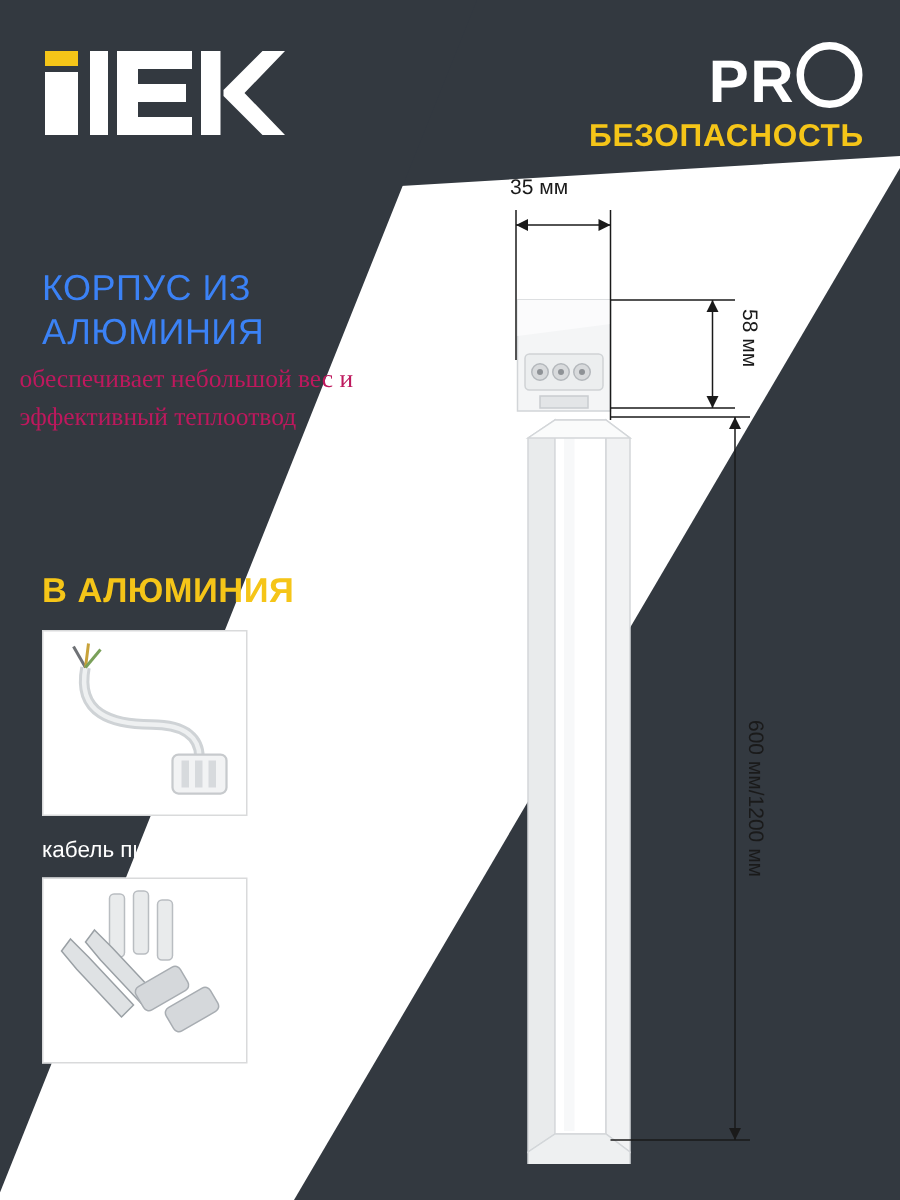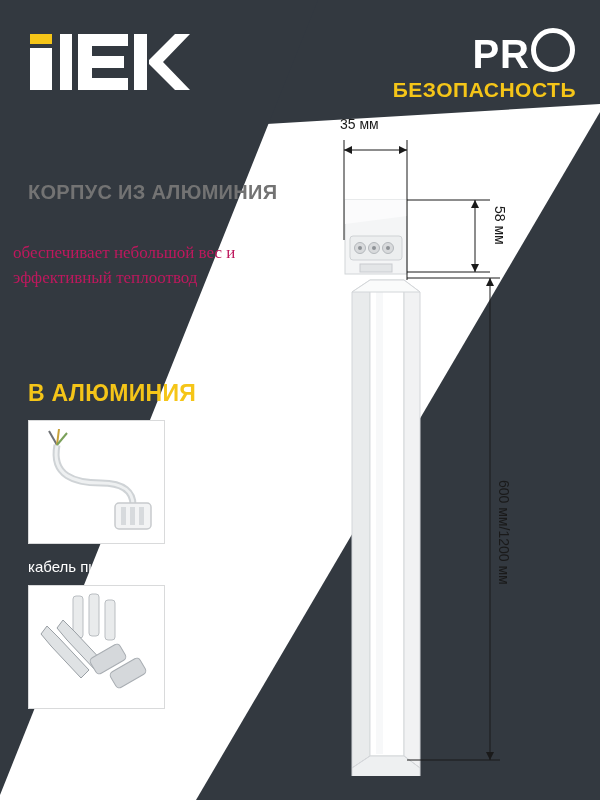--- a/index.html
+++ b/index.html
@@ -108,23 +108,23 @@
     letter-spacing: 0.5px;
     margin-top: 2px;
   }
 
   
   .headline {
     position: absolute;
     left: 28px; top: 178px;
     z-index: 6;
     width: 250px;
-    color: #737373;
-    font-size: 20px;
-    font-weight: bold;
+    color: #3b82f6;
+    font-size: 24px;
+    font-weight: normal;
     line-height: 29px;
     letter-spacing: 0.3px;
   }
   .subtext {
     position: absolute;
     left: 13px; top: 240px;
     z-index: 6;
     width: 268px;
     color: #be185d;
     font-size: 17px;

